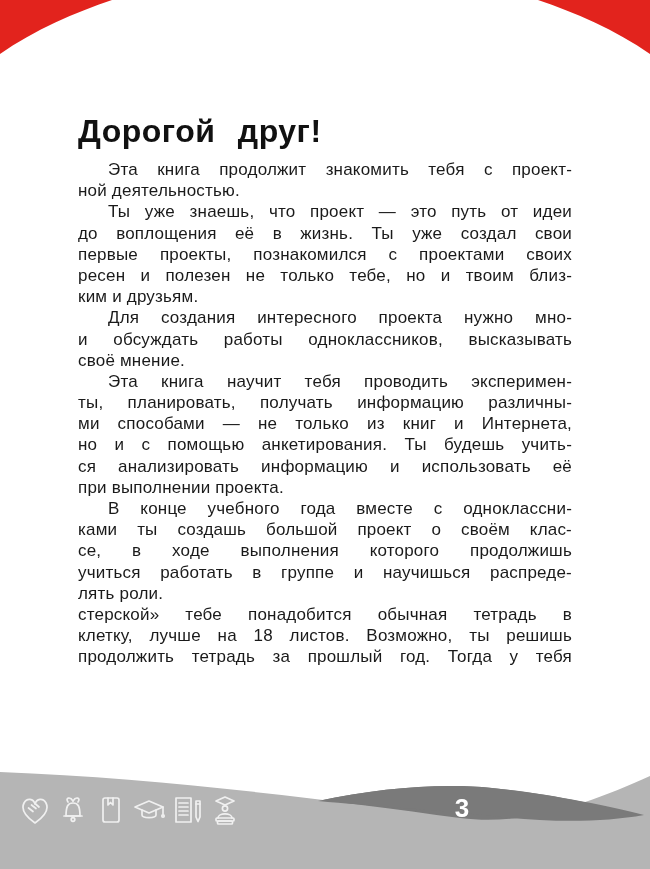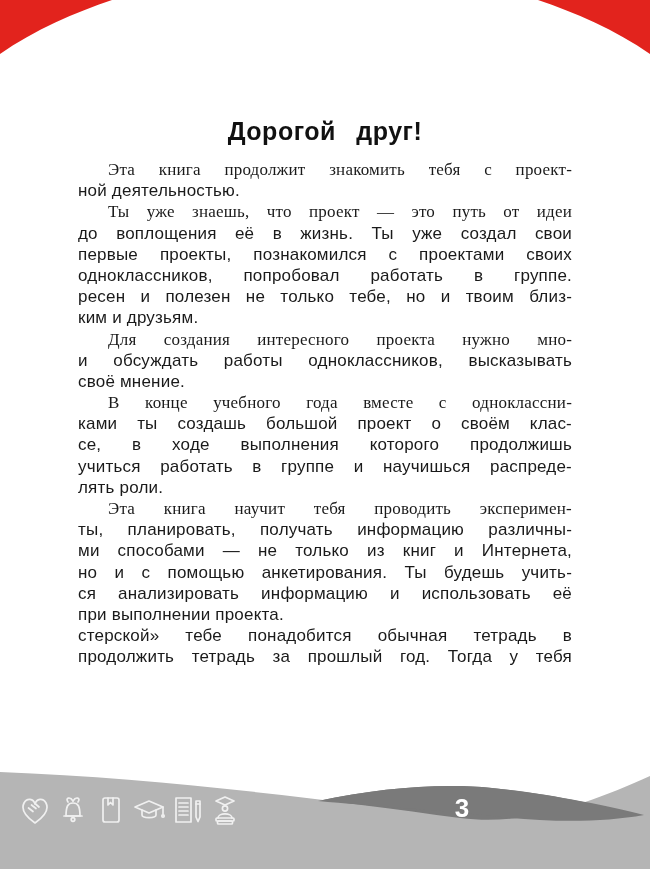--- a/index.html
+++ b/index.html
@@ -24,42 +24,41 @@
   .corner-left  { left: 0; }
   .corner-right { right: 0; }
 
   .text-column {
     position: absolute;
     left: 78px;
     top: 116px;
     width: 494px;
   }
   .page-title {
-    font-size: 25px;
+    font-size: 32px;
     font-weight: bold;
     color: #111111;
-    text-align: center;
     line-height: 31px;
     letter-spacing: 0.5px;
     word-spacing: 13px;
     margin-bottom: 12px;
   }
   .paragraph { margin: 0; }
   .text-line {
     font-size: 17px;
     line-height: 21.2px;
     height: 21.2px;
     color: #1a1a1a;
     letter-spacing: 0.2px;
     text-align: justify;
     text-align-last: justify;
     overflow: hidden;
     white-space: nowrap;
   }
-  .text-line.first { text-indent: 30px; font-family: Liberation Serif, serif; }
+  .text-line.first { text-indent: 30px; }
   .text-line.plast {
     text-align-last: left;
     white-space: normal;
   }
 
   .footer {
     position: absolute;
     left: 0;
     bottom: 0;
     width: 650px;
@@ -96,50 +95,50 @@
 
   <div class="paragraph">
     <div class="text-line first">Эта книга продолжит знакомить тебя с проект-</div>
     <div class="text-line plast">ной деятельностью.</div>
   </div>
 
   <div class="paragraph">
     <div class="text-line first">Ты уже знаешь, что проект — это путь от идеи</div>
     <div class="text-line">до воплощения её в жизнь. Ты уже создал свои</div>
     <div class="text-line">первые проекты, познакомился с проектами своих</div>
-    <div class="text-line">одноклассников, попробовал работать в группе.</div>
     <div class="text-line">ресен и полезен не только тебе, но и твоим близ-</div>
     <div class="text-line plast">ким и друзьям.</div>
   </div>
 
   <div class="paragraph">
     <div class="text-line first">Для создания интересного проекта нужно мно-</div>
     <div class="text-line">и обсуждать работы одноклассников, высказывать</div>
     <div class="text-line plast">своё мнение.</div>
-  </div>
-
-  <div class="paragraph">
-    <div class="text-line first">В конце учебного года вместе с одноклассни-</div>
-    <div class="text-line">ками ты создашь большой проект о своём клас-</div>
-    <div class="text-line">се, в ходе выполнения которого продолжишь</div>
-    <div class="text-line">учиться работать в группе и научишься распреде-</div>
-    <div class="text-line plast">лять роли.</div>
   </div>
 
   <div class="paragraph">
     <div class="text-line first">Эта книга научит тебя проводить эксперимен-</div>
     <div class="text-line">ты, планировать, получать информацию различны-</div>
     <div class="text-line">ми способами — не только из книг и Интернета,</div>
     <div class="text-line">но и с помощью анкетирования. Ты будешь учить-</div>
     <div class="text-line">ся анализировать информацию и использовать её</div>
     <div class="text-line plast">при выполнении проекта.</div>
   </div>
 
   <div class="paragraph">
+    <div class="text-line first">В конце учебного года вместе с одноклассни-</div>
+    <div class="text-line">ками ты создашь большой проект о своём клас-</div>
+    <div class="text-line">се, в ходе выполнения которого продолжишь</div>
+    <div class="text-line">учиться работать в группе и научишься распреде-</div>
+    <div class="text-line plast">лять роли.</div>
+  </div>
+
+  <div class="paragraph">
     <div class="text-line">стерской» тебе понадобится обычная тетрадь в</div>
+    <div class="text-line">клетку, лучше на 18 листов. Возможно, ты решишь</div>
     <div class="text-line">продолжить тетрадь за прошлый год. Тогда у тебя</div>
   </div>
 </div>
 
 <div class="footer">
   <svg class="waves" width="650" height="100" viewBox="0 0 650 100">
     <path d="M318,32 C380,19 440,14 492,19 C545,24 605,36 650,50 L650,100 L318,100 Z" fill="#7a7a7a"></path>
     <path d="M0,3 C160,9 330,31 460,49 C530,58 596,31 650,7 L650,100 L0,100 Z" fill="#b5b5b5"></path>
     <path d="M318,32 C380,19 440,14 492,19 C545,24 605,36 644,46 C600,54 545,53 492,47 C440,41 370,37 318,32 Z" fill="#7a7a7a"></path>
     <text class="pagenum-text" x="462" y="48" text-anchor="middle" fill="#ffffff">3</text>

